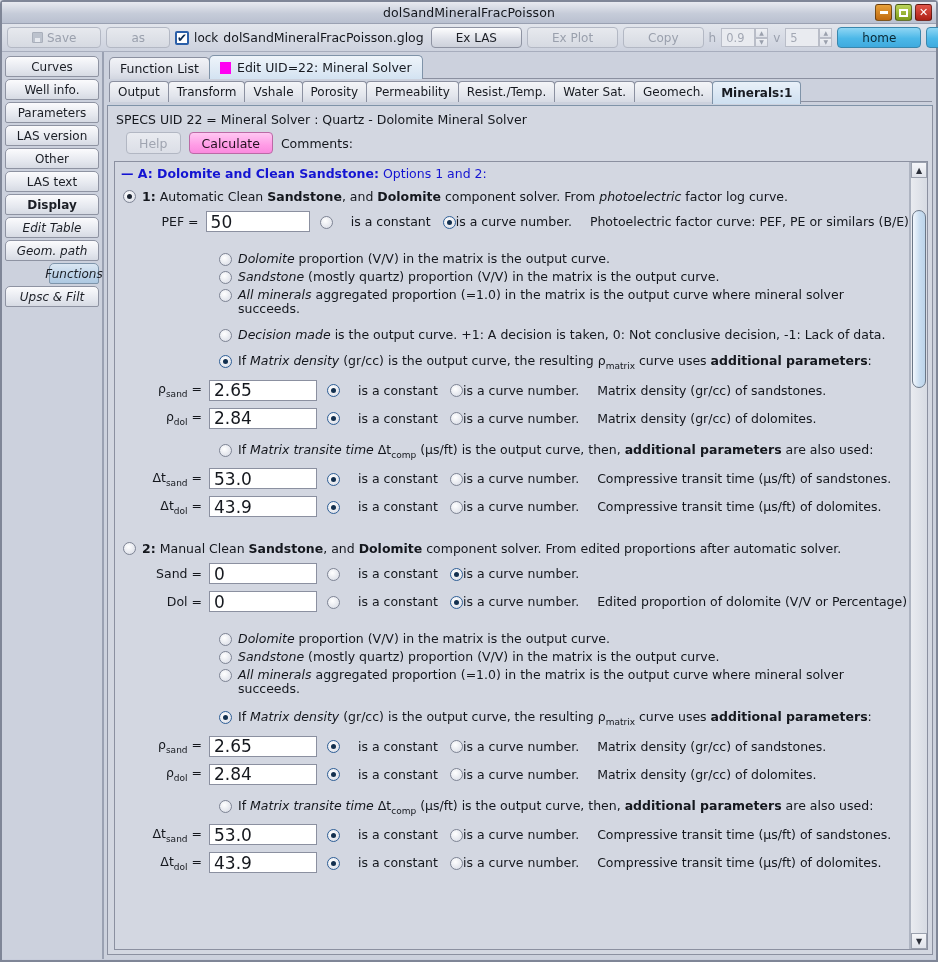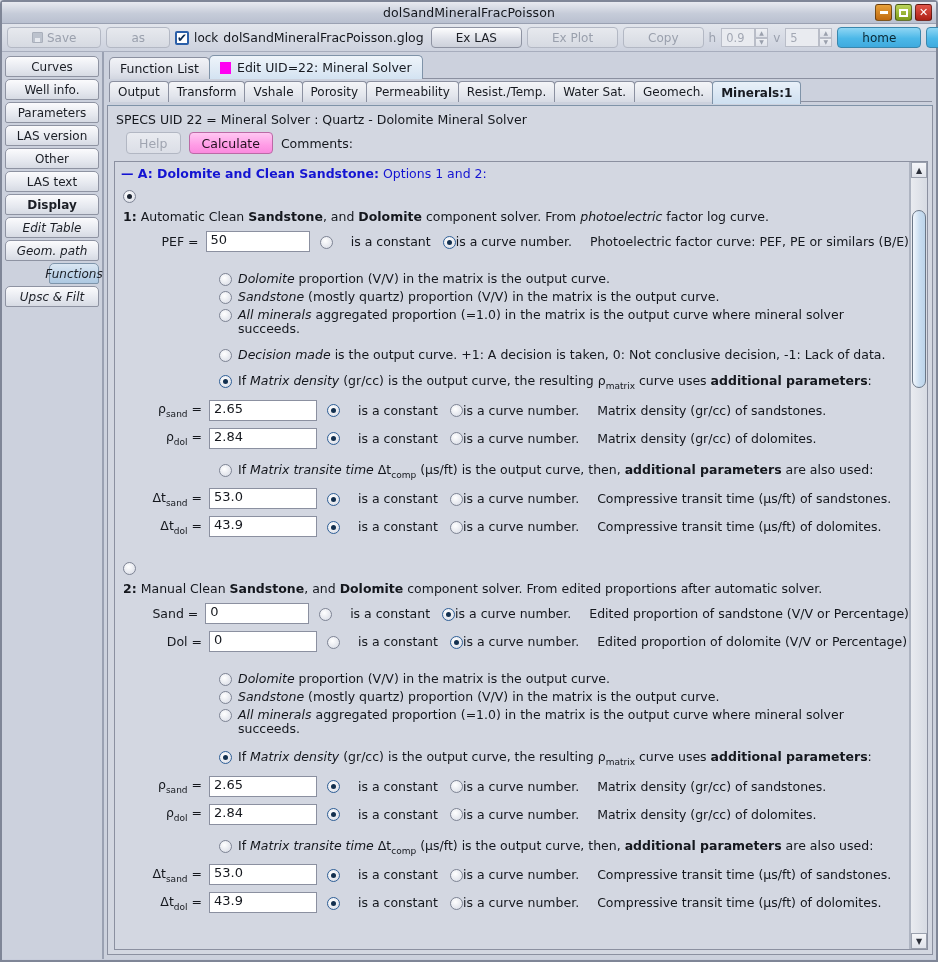--- a/index.html
+++ b/index.html
@@ -216,21 +216,21 @@
   }
   .scontent { padding: 0; }
 
   .sectionhdr {
     padding: 4px 0 2px 6px; font-size: 12.5px; color: #1414d2;
   }
   .sectionhdr b { font-weight: bold; }
 
   .optrow {
     display: flex; align-items: flex-start; gap: 6px;
-    padding: 6px 0 0 8px; font-size: 12.5px; color: #14171d; flex-direction: column;
+    padding: 6px 0 0 8px; font-size: 12.5px; color: #14171d;
   }
   .radio {
     width: 13px; height: 13px; border-radius: 50%;
     border: 1px solid #7e8494;
     background: radial-gradient(circle at 40% 35%, #ffffff, #dfe2ea 75%, #cfd3dd);
     flex: none; margin-top: 1px; position: relative;
   }
   .radio.on::after {
     content:""; position: absolute; left: 3px; top: 3px;
     width: 5px; height: 5px; border-radius: 50%; background: #1b2330;
@@ -243,22 +243,22 @@
     font-size: 12.5px; color: #14171d;
     margin-top: 7px;
   }
   .plabel {
     width: 94px; text-align: right; padding-right: 7px;
     white-space: nowrap;
   }
   .tfield {
     width: 108px; height: 21px;
     border: 1px solid #8b90a0; background: #ffffff;
-    font-size: 13px; color: #15181e;
-    display: flex; align-items: flex-start; padding: 0 4px;
+    font-size: 17px; color: #15181e;
+    display: flex; align-items: center; padding: 0 4px;
   }
   .rgrp { display: flex; align-items: center; gap: 18px; margin-left: 10px; }
   .rgrp2 { display: flex; align-items: center; margin-left: 12px; }
   .rtext { font-size: 12.5px; color: #14171d; white-space: nowrap; }
   .desc { margin-left: 18px; font-size: 12.5px; color: #14171d; white-space: nowrap; }
 
   .choicerow {
     display: flex; align-items: flex-start; gap: 6px;
     padding-left: 104px; margin-top: 6px;
     font-size: 12.5px; color: #14171d;
@@ -599,21 +599,20 @@
                     <span>0</span>
                   </span>
                 <span class="rgrp">
                   <span class="radio"></span>
                   <span class="rtext">is a constant</span>
                 </span>
                 <span class="rgrp2">
                   <span class="radio blue on"></span>
                   <span class="rtext">is a curve number.</span>
                 </span>
-                <span class="desc">Edited proportion of sandstone (V/V or Percentage)</span>
               </div>
 
               <div class="indentrow">
                 <span class="plabel">Dol =</span>
                 <span class="tfield">
                     <span>0</span>
                   </span>
                 <span class="rgrp">
                   <span class="radio"></span>
                   <span class="rtext">is a constant</span>

